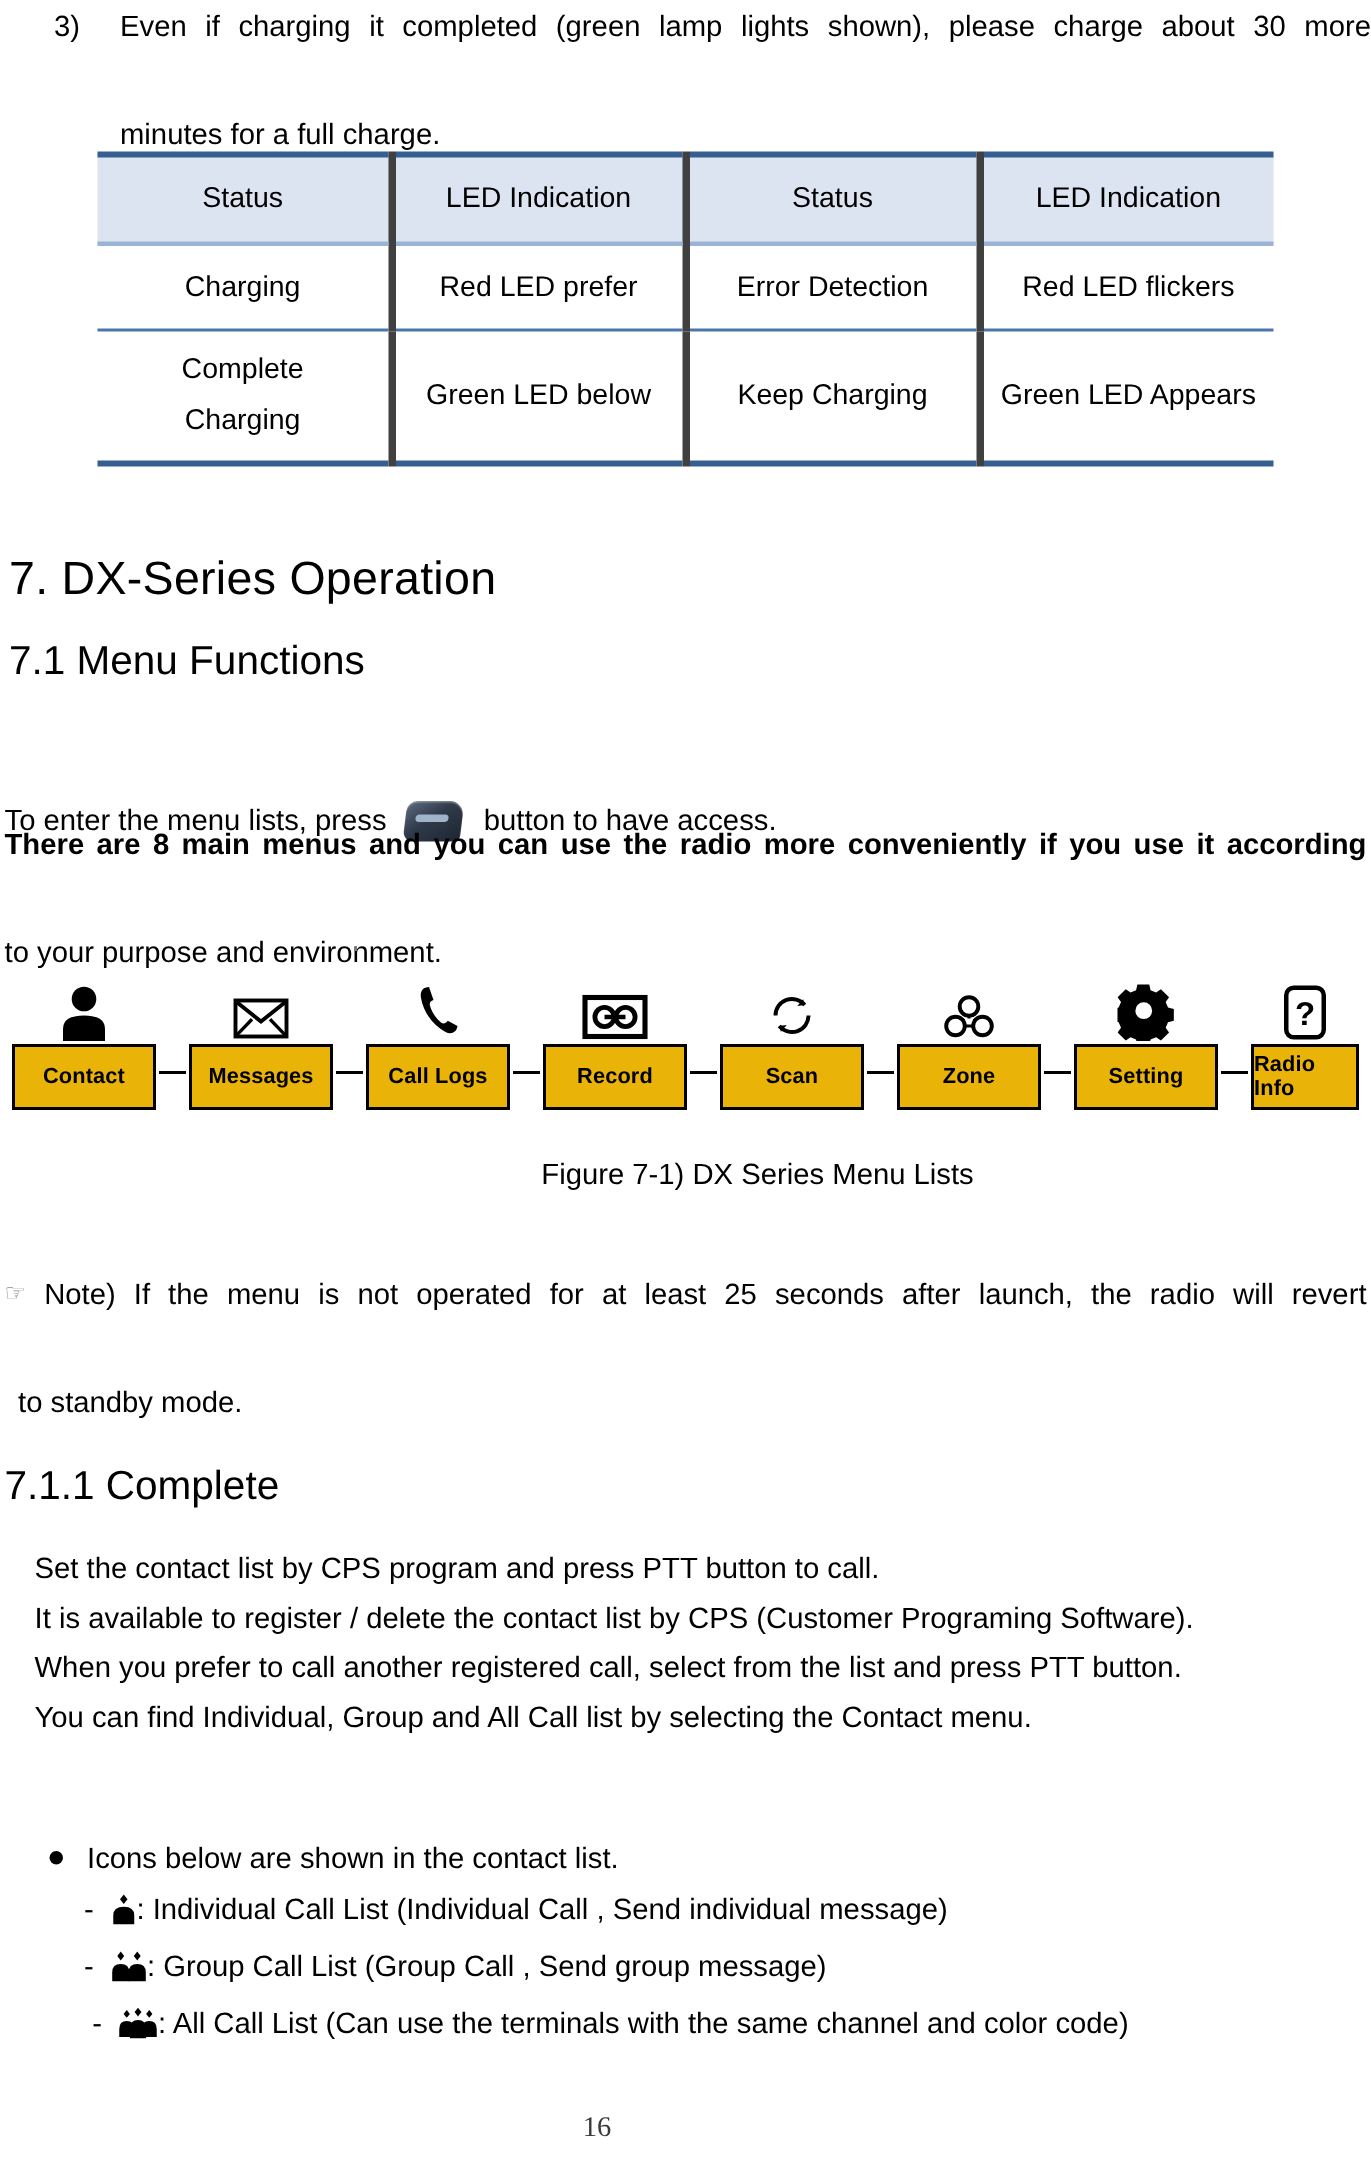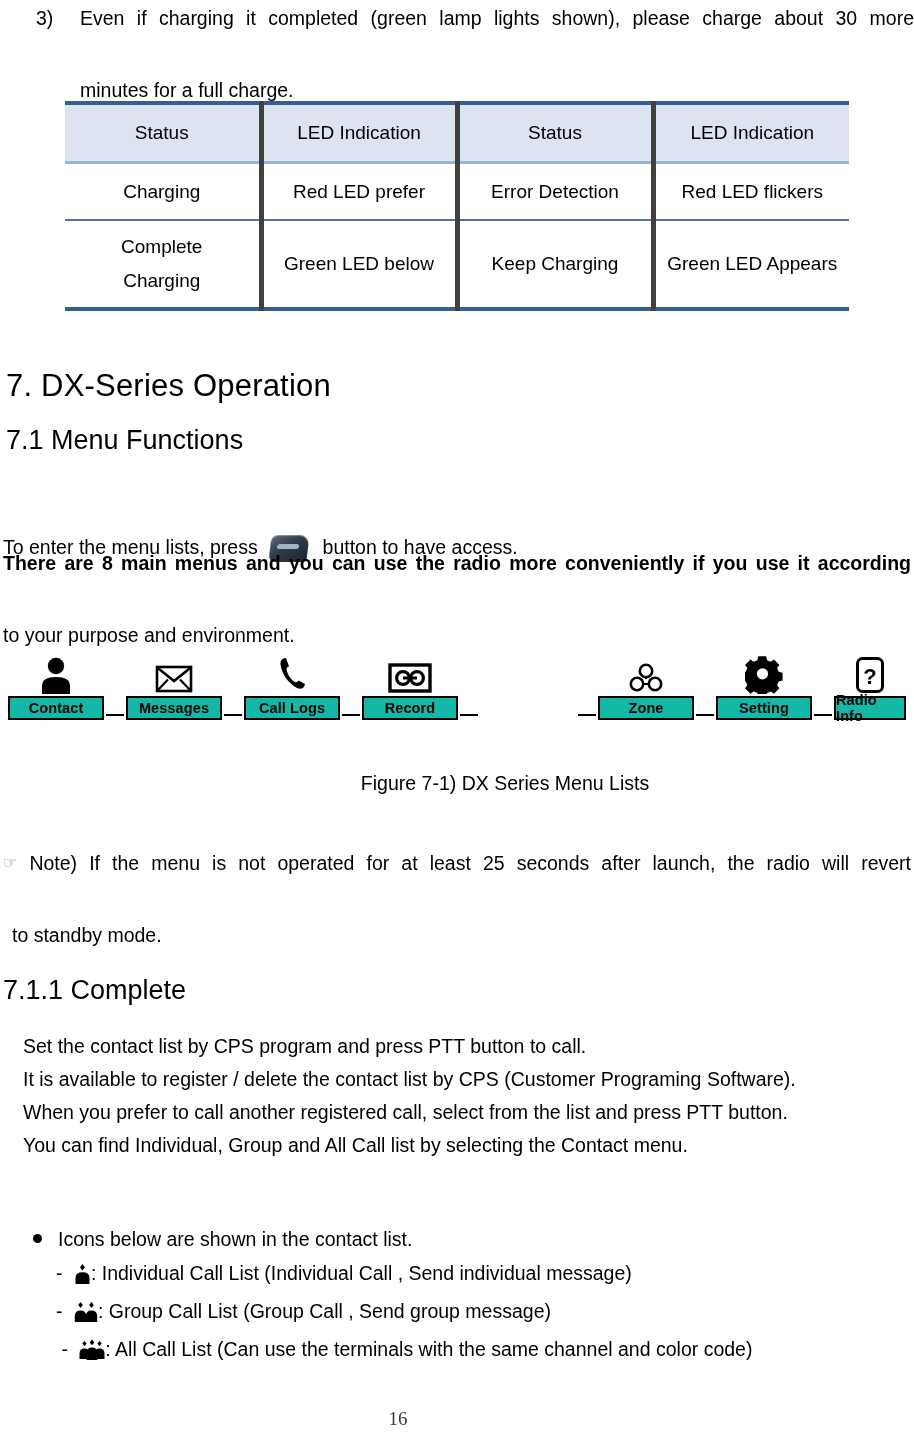--- a/index.html
+++ b/index.html
@@ -163,28 +163,28 @@
   .menu-node .icon-wrap {
     height: 56px;
     display: flex;
     align-items: flex-end;
     justify-content: center;
     padding-bottom: 2px;
     box-sizing: border-box;
   }
   .menu-node .label-box {
     border: 2px solid #000;
-    height: 24px;
+    height: 44px;
     display: flex;
     align-items: center;
     justify-content: center;
     font-size: 14.5px;
     font-weight: bold;
     letter-spacing: 0.1px;
-    background: #14b8a6;
+    background: #eab308;
     box-sizing: border-box;
   }
   .connector {
     position: absolute;
     height: 2px;
     background: #000;
     top: 74px;
   }
   .tiny-dot {
     position: absolute;
@@ -389,20 +389,31 @@
           <rect x="2" y="3" width="40" height="26" fill="none" stroke="#000" stroke-width="3.4"></rect>
           <circle cx="15" cy="16" r="6.4" fill="none" stroke="#000" stroke-width="3.2"></circle>
           <circle cx="29" cy="16" r="6.4" fill="none" stroke="#000" stroke-width="3.2"></circle>
           <rect x="15" y="14.5" width="14" height="3" fill="#000"></rect>
         </svg>
       </div>
       <div class="label-box">Record</div>
     </div>
     <span class="connector" style="left:452px; width:18px;"></span>
 
+    <div class="menu-node" style="left:472px;">
+      <div class="icon-wrap">
+        <svg width="34" height="34" viewBox="0 0 34 34" aria-hidden="true">
+          <path d="M28 17 A11 11 0 0 1 8.5 24" fill="none" stroke="#000" stroke-width="2.6"></path>
+          <path d="M6 17 A11 11 0 0 1 25.5 10" fill="none" stroke="#000" stroke-width="2.6"></path>
+          <path d="M8.5 24 L13.5 23.4 L9.6 27.8 Z" fill="#000"></path>
+          <path d="M25.5 10 L20.5 10.6 L24.4 6.2 Z" fill="#000"></path>
+        </svg>
+      </div>
+      <div class="label-box">Scan</div>
+    </div>
     <span class="connector" style="left:570px; width:18px;"></span>
 
     <div class="menu-node" style="left:590px;">
       <div class="icon-wrap">
         <svg width="36" height="32" viewBox="0 0 36 32" aria-hidden="true">
           <circle cx="18" cy="9" r="6.2" fill="none" stroke="#000" stroke-width="2.6"></circle>
           <circle cx="9" cy="22" r="6.2" fill="none" stroke="#000" stroke-width="2.6"></circle>
           <circle cx="27" cy="22" r="6.2" fill="none" stroke="#000" stroke-width="2.6"></circle>
           <path d="M18 15.2 L18 17 M13.6 17.5 L14.8 18.5 M22.4 17.5 L21.2 18.5 M15.2 22 L20.8 22" stroke="#000" stroke-width="2"></path>
         </svg>

